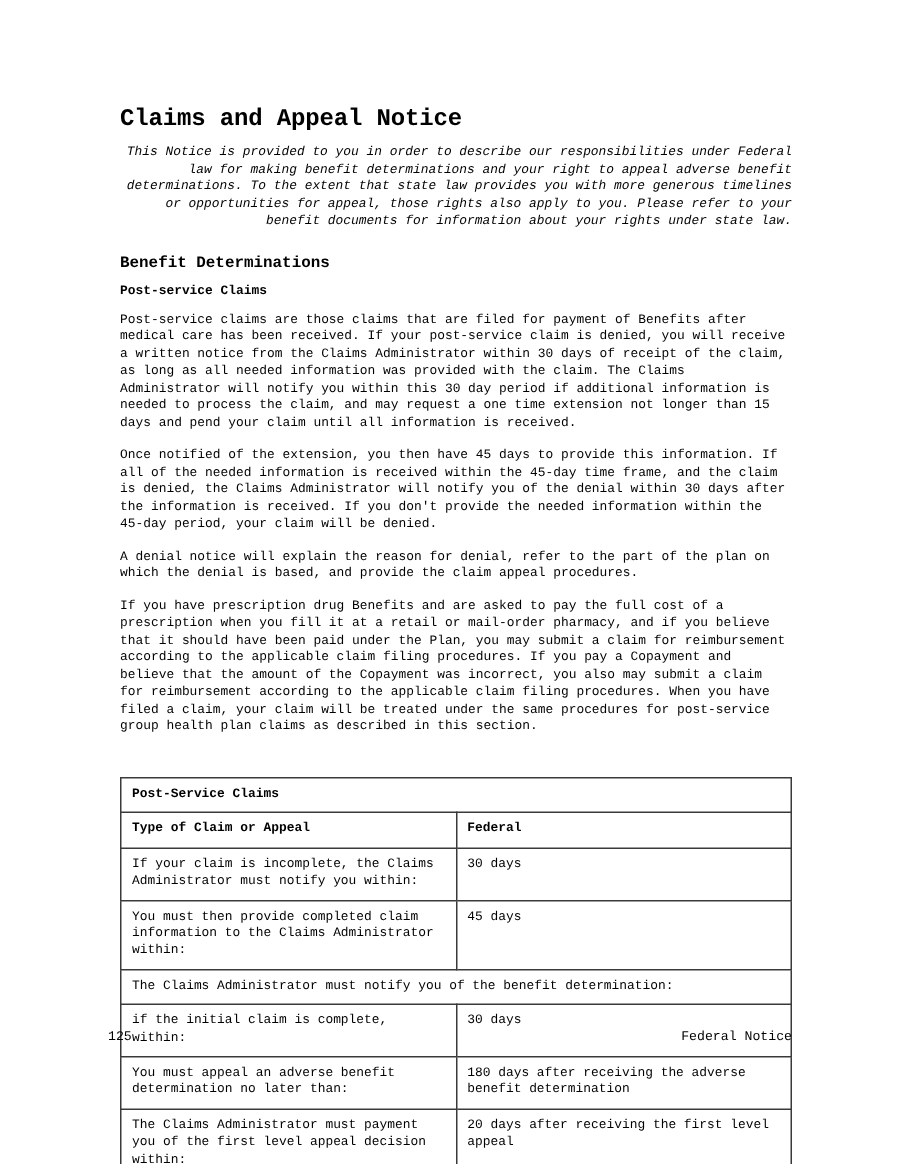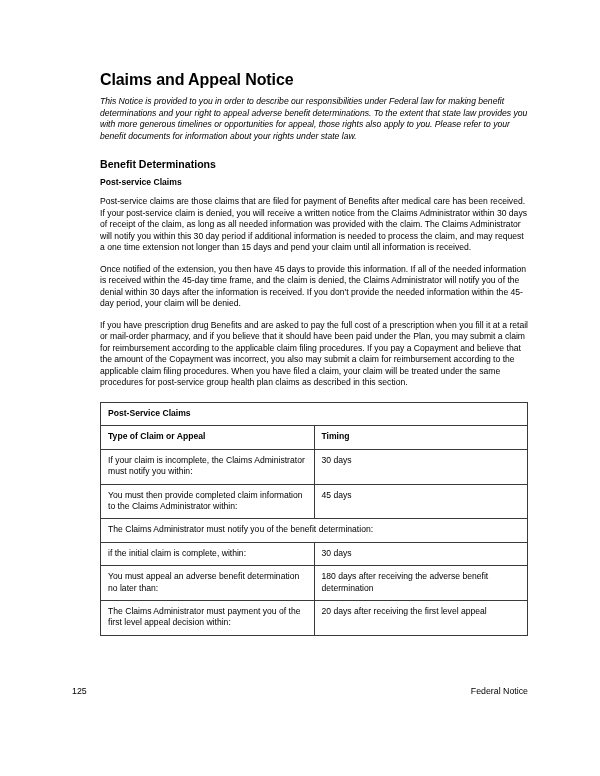--- a/index.html
+++ b/index.html
@@ -12,56 +12,57 @@
     height: 776px;
     font-family: "Liberation Sans", sans-serif;
     color: #000000;
     -webkit-font-smoothing: antialiased;
   }
   .page {
     position: relative;
     width: 600px;
     height: 672px;
     box-sizing: border-box;
-    padding: 70px 72px 0 100px;
+    padding: 70px 72px 0 80px;
     background: #ffffff;
+    font-family: Liberation Mono, monospace;
   }
   .doc-title {
     font-size: 16px;
     font-weight: bold;
     letter-spacing: -0.1px;
     margin: 0 0 7px 0;
     line-height: 19px;
   }
   .intro {
     font-style: italic;
     font-size: 8.6px;
     line-height: 11.6px;
     margin: 0 0 14px 0;
-    text-align: left;
+    text-align: right;
   }
   .h2 {
     font-size: 10.6px;
     font-weight: bold;
     margin: 16px 0 6px 0;
     line-height: 13px;
   }
   .h3 {
     font-size: 8.6px;
     font-weight: bold;
     margin: 0 0 8px 0;
     line-height: 11px;
   }
   p.body-par {
     font-size: 8.6px;
     line-height: 11.5px;
     margin: 0 0 10px 0;
   }
   p.body-par:last-of-type {
-    margin-bottom: 13px;
+    margin-bottom: 27px;
   }
   table.claims-table {
     width: 100%;
     border-collapse: collapse;
     table-layout: fixed;
     margin-top: 2px;
   }
   table.claims-table td {
     border: 1px solid #3a3a3a;
     font-size: 8.6px;
@@ -94,30 +95,31 @@
   <h1 class="doc-title">Claims and Appeal Notice</h1>
 
   <p class="intro">This Notice is provided to you in order to describe our responsibilities under Federal law for making benefit determinations and your right to appeal adverse benefit determinations. To the extent that state law provides you with more generous timelines or opportunities for appeal, those rights also apply to you. Please refer to your benefit documents for information about your rights under state law.</p>
 
   <h2 class="h2">Benefit Determinations</h2>
 
   <h3 class="h3">Post-service Claims</h3>
 
   <p class="body-par">Post-service claims are those claims that are filed for payment of Benefits after medical care has been received. If your post-service claim is denied, you will receive a written notice from the Claims Administrator within 30 days of receipt of the claim, as long as all needed information was provided with the claim. The Claims Administrator will notify you within this 30 day period if additional information is needed to process the claim, and may request a one time extension not longer than 15 days and pend your claim until all information is received.</p>
   <p class="body-par">Once notified of the extension, you then have 45 days to provide this information. If all of the needed information is received within the 45-day time frame, and the claim is denied, the Claims Administrator will notify you of the denial within 30 days after the information is received. If you don't provide the needed information within the 45-day period, your claim will be denied.</p>
+  <p class="body-par">A denial notice will explain the reason for denial, refer to the part of the plan on which the denial is based, and provide the claim appeal procedures.</p>
   <p class="body-par">If you have prescription drug Benefits and are asked to pay the full cost of a prescription when you fill it at a retail or mail-order pharmacy, and if you believe that it should have been paid under the Plan, you may submit a claim for reimbursement according to the applicable claim filing procedures. If you pay a Copayment and believe that the amount of the Copayment was incorrect, you also may submit a claim for reimbursement according to the applicable claim filing procedures. When you have filed a claim, your claim will be treated under the same procedures for post-service group health plan claims as described in this section.</p>
 
   <table class="claims-table">
     <tbody>
       <tr>
         <td class="bold span-cell" colspan="2">Post-Service Claims</td>
       </tr>
       <tr>
         <td class="bold col-left">Type of Claim or Appeal</td>
-        <td class="bold col-right">Timing</td>
+        <td class="bold col-right">Federal</td>
       </tr>
 
       <tr>
         <td class="col-left">If your claim is incomplete, the Claims Administrator must notify you within:</td>
         <td class="col-right">30 days</td>
       </tr>
 
       <tr>
         <td class="col-left">You must then provide completed claim information to the Claims Administrator within:</td>
         <td class="col-right">45 days</td>

